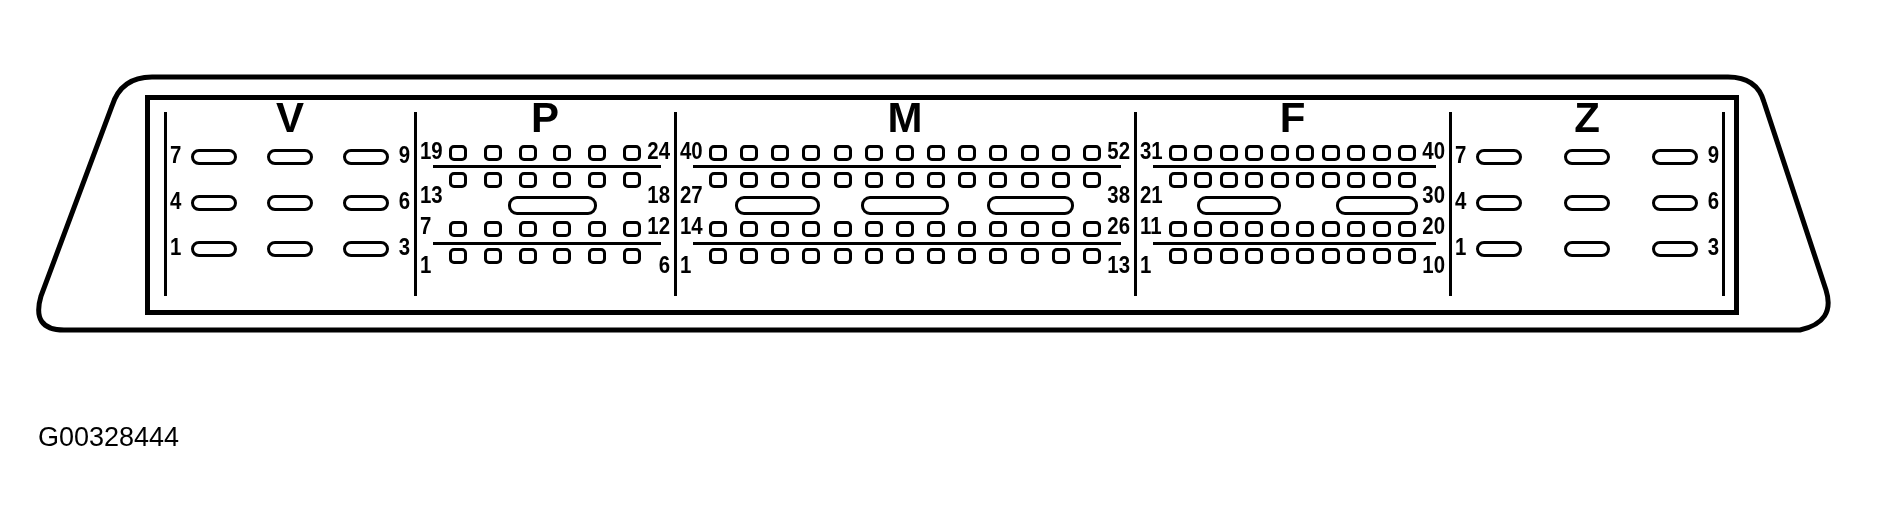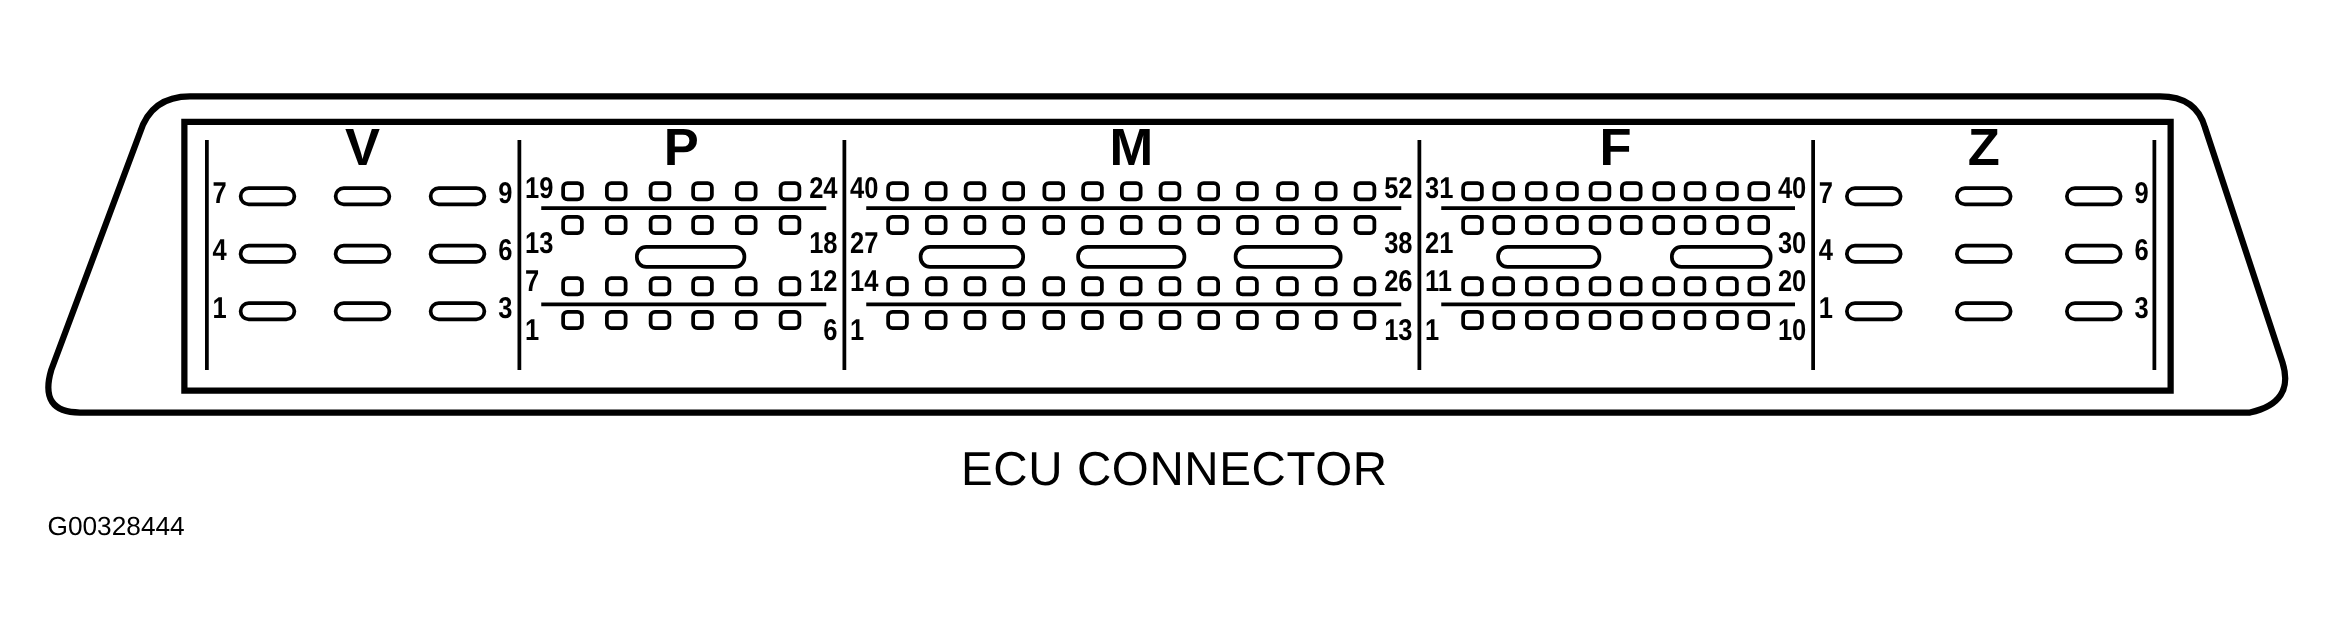--- a/index.html
+++ b/index.html
@@ -56,22 +56,22 @@
     position:absolute;top:99px;height:19px;
     border:3.5px solid #000;border-radius:9px;
     background:#fff;box-sizing:border-box;
   }
   .caption{
     position:absolute;top:355px;left:0;width:100%;
     text-align:center;
     font-size:38px;font-weight:400;letter-spacing:.5px;
   }
   .figcode{
-    position:absolute;top:410px;left:38px;
-    font-size:21px;font-weight:400;
+    position:absolute;top:422px;left:38px;
+    font-size:27px;font-weight:400;
   }
 </style>
 </head>
 <body>
 
 <div id="canvas">
 
   <svg id="frame-svg" width="1879" height="512" viewBox="0 0 1879 512">
 
     <path d="M 152 77 L 1728 77 Q 1757 77 1764 102 L 1826 290 Q 1836 322 1800 330 L 64 330 Q 31 330 41 296 L 112 106 Q 121 77 152 77 Z" fill="#ffffff" stroke="#000000" stroke-width="5"></path>
@@ -315,15 +315,14 @@
         <div class="pin-label left" style="top: 138px;">1</div>
         <div class="pin-strip wide" style="top: 144px;">
           <div class="pin-wide"></div>
           <div class="pin-wide"></div>
           <div class="pin-wide"></div>
         </div>
         <div class="pin-label right" style="top: 138px;">3</div>
       </div>
     </div>
 
-  <div class="caption">ECU CONNECTOR</div>
   <div class="figcode">G00328444</div>
 </div>
 
 </body></html>

